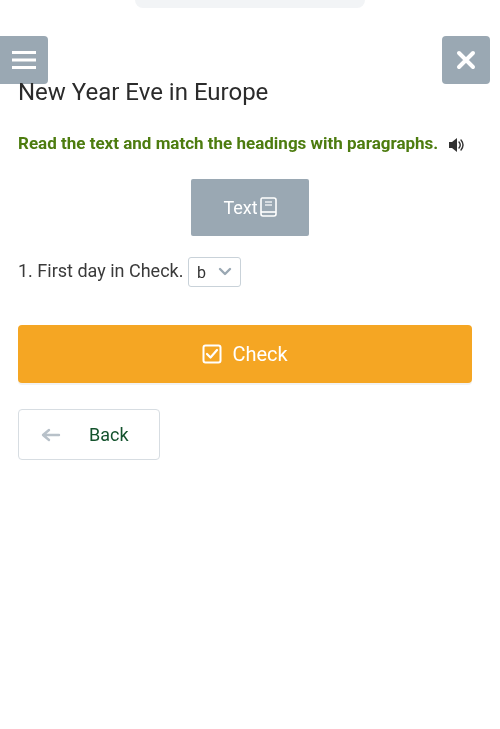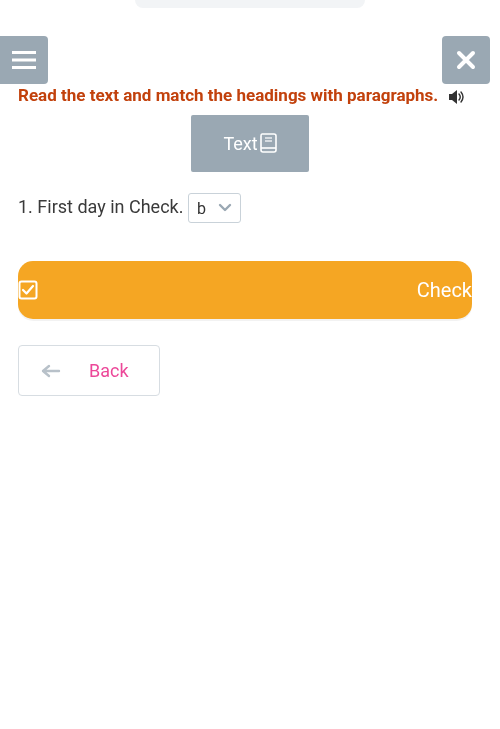--- a/index.html
+++ b/index.html
@@ -43,23 +43,23 @@
   .page-title {
     font-size: 24px;
     font-weight: 400;
     color: #2b2b2b;
     margin-top: -6px;
     margin-bottom: 26px;
   }
   .instruction {
     font-size: 17px;
     font-weight: 700;
-    color: #c2410c;
+    color: #4d7c0f;
     line-height: 1.35;
-    margin-bottom: 8px;
+    margin-bottom: 24px;
   }
   .instruction .audio-icon {
     display: inline-flex;
     vertical-align: middle;
     margin-left: 6px;
     cursor: pointer;
   }
   .text-btn-wrap {
     text-align: center;
     margin-bottom: 20px;
@@ -105,34 +105,34 @@
     margin-top: 38px;
     padding-right: 10px;
   }
   .check-btn {
     width: 100%;
     background: #f5a623;
     color: #fff;
     font-size: 20px;
     display: flex;
     align-items: center;
-    justify-content: space-between;
+    justify-content: center;
     gap: 10px;
     height: 58px;
-    border-radius: 15px;
+    border-radius: 4px;
     box-shadow: 0 2px 0 rgba(0,0,0,0.05);
     cursor: pointer;
     margin-bottom: 26px;
   }
   .back-btn {
     display: inline-flex;
     align-items: center;
     gap: 28px;
     border: 1px solid #d7dde2;
-    color: #ec4899;
+    color: #14532d;
     font-size: 18px;
     padding: 14px 30px 14px 22px;
     border-radius: 4px;
     cursor: pointer;
     background: #fff;
   }
   svg { display: block; }
 </style>
 </head>
 <body>
@@ -153,20 +153,21 @@
     <span>
       <svg width="20" height="20" viewBox="0 0 20 20">
         <path d="M3 3 L17 17 M17 3 L3 17" stroke="#fff" stroke-width="4" stroke-linecap="round"></path>
       </svg>
     </span>
   </div>
 </div>
 
 <div class="main">
 
+  <h1 class="page-title">New Year Eve in Europe</h1>
 
   <p class="instruction">
     <span>Read the text and match the headings with paragraphs.</span>
     <span class="audio-icon">
       <svg width="18" height="16" viewBox="0 0 18 16">
         <path d="M1 5 H4 L9 1 V15 L4 11 H1 Z" fill="#333"></path>
         <path d="M11 5 Q13.5 8 11 11" stroke="#333" stroke-width="1.4" fill="none" stroke-linecap="round"></path>
         <path d="M13 3 Q17 8 13 13" stroke="#333" stroke-width="1.4" fill="none" stroke-linecap="round"></path>
       </svg>
     </span>

